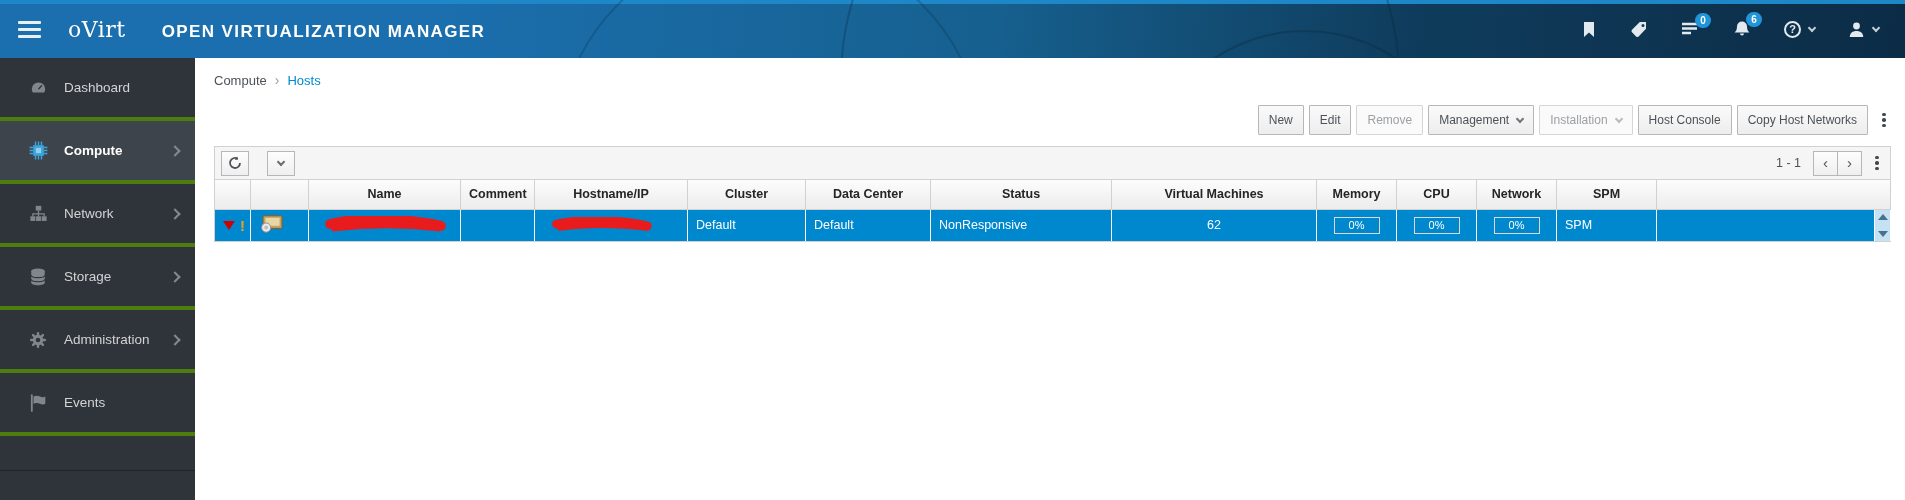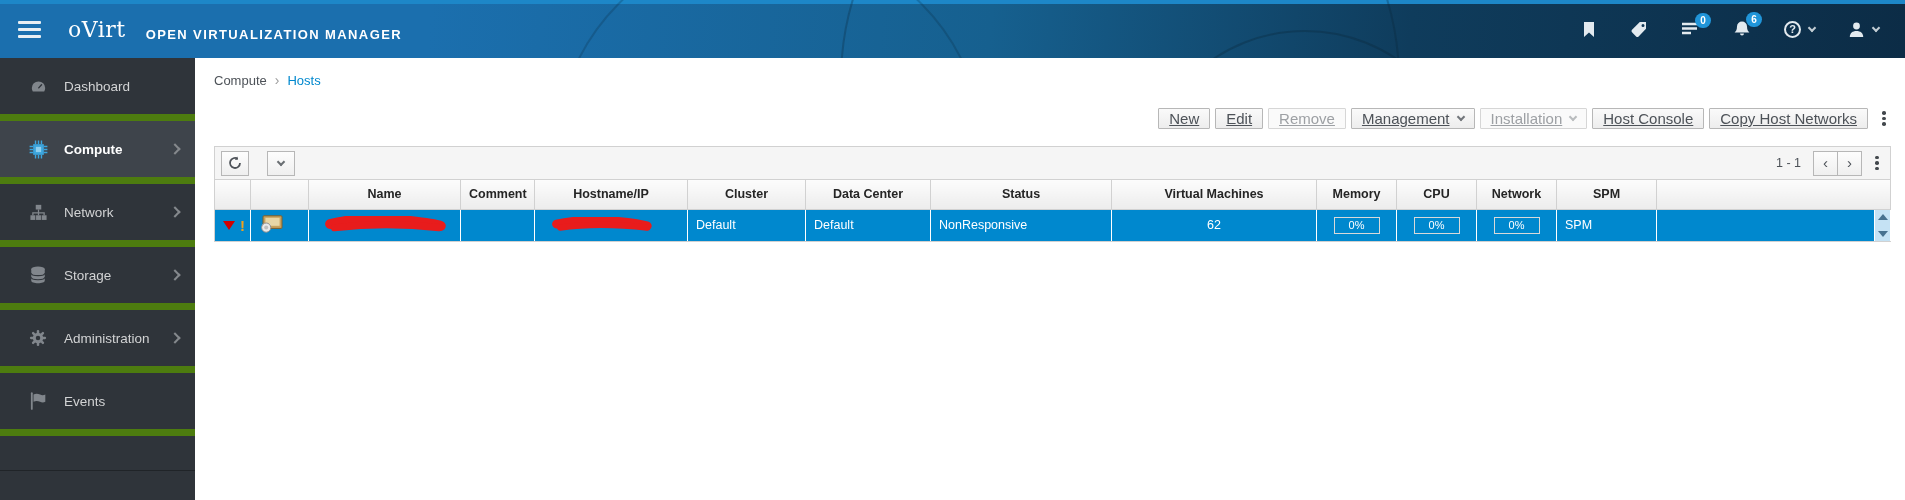--- a/index.html
+++ b/index.html
@@ -23,21 +23,21 @@
   .mh-circle { position:absolute; border-radius:50%; pointer-events:none; }
   .c1 { width:430px; height:430px; left:555px; top:-60px; border:2px solid rgba(10,35,54,0.22); }
   .c2 { width:560px; height:560px; left:840px; top:-200px; border:2px solid rgba(10,35,54,0.28); }
   .c3 { width:330px; height:330px; left:1140px; top:30px; border:2px solid rgba(10,35,54,0.30); }
 
   .hamburger { margin-left:18px; width:23px; cursor:pointer; display:flex; flex-direction:column; gap:4px; }
   .hamburger span { display:block; height:3px; background:#e9eff3; border-radius:1px; }
 
   .brand { display:flex; align-items:flex-end; margin-left:27px;gap:12px; }
   .logo { font-family:"DejaVu Serif", serif; font-size:22px; color:#ffffff; letter-spacing:0.5px; }
-  .subtitle { margin-left:8px; font-size:13px; letter-spacing:1.4px; color:#ffffff; font-weight:bold; }
+  .subtitle { margin-left:24px; font-size:17px; letter-spacing:1.4px; color:#ffffff; font-weight:bold; }
 
   .mh-icons { margin-left:auto; margin-right:26px; display:flex; align-items:center; gap:33px; }
   .mh-icon { position:relative; display:flex; align-items:center; color:#e3eaef; cursor:pointer; }
   .mh-icon svg { display:block; }
   .badge {
     position:absolute; top:-8px; right:-11px; min-width:16px; height:15px;
     background:#2095d9; color:#fff; font-size:10px; font-weight:bold;
     border-radius:8px; display:flex; align-items:center; justify-content:center; padding:0 4px;
   }
   .qcircle {
@@ -50,21 +50,21 @@
     border-right:2px solid #c2cdd4; border-bottom:2px solid #c2cdd4; transform:rotate(45deg);
   }
 
   
   .sidebar {
     position:absolute; left:0; top:58px; width:195px; height:442px;
     background:#2f343a; z-index:10; display:flex; flex-direction:column;
   }
   .side-item {
     height:63px; display:flex; align-items:center; padding:0 16px 0 29px;
-    border-bottom:7px solid #4d7c0f; cursor:pointer; background:#2f343a;
+    border-bottom:4px solid #4d7c0f; cursor:pointer; background:#2f343a;
   }
   .side-item.active { background:#3e444b; }
   .side-icon { width:22px; margin-right:13px; color:#81868c; display:flex; }
   .side-item.active .side-icon { color:#3ca5dd; }
   .side-label { font-size:13.5px; color:#d2d3d4; }
   .side-item.active .side-label { color:#ffffff; font-weight:bold; }
   .side-chev {
     margin-left:auto; width:8px; height:8px;
     border-right:2px solid #85898d; border-bottom:2px solid #85898d; transform:rotate(-45deg);
   }
@@ -95,23 +95,23 @@
     display:flex; align-items:center; justify-content:center; cursor:pointer; color:#6a6f73;
   }
   .star-glyph { font-size:15px; line-height:1; color:#6a6f73; }
   .search-btn {
     width:29px; margin-left:5px; border:1px solid #b7b7b7; border-radius:1px;
     background:linear-gradient(#fafafa,#ededed); display:flex; align-items:center; justify-content:center; cursor:pointer;
   }
 
   .action-btns { margin-left:auto; display:flex; align-items:center; gap:5px; }
   .btn {
-    height:21px; padding:0 10px; font-size:15px; color:#4d5258;
+    height:30px; padding:0 10px; font-size:12px; color:#4d5258;
     background:linear-gradient(#fafafa,#ededed); border:1px solid #b7b7b7; border-radius:1px;
-    display:inline-flex; align-items:center; cursor:pointer; white-space:nowrap;text-decoration:underline;
+    display:inline-flex; align-items:center; cursor:pointer; white-space:nowrap;
   }
   .btn .caret { border-color:#72767b; margin-left:8px; }
   .btn.disabled { color:#9da0a4; border-color:#d6d6d6; background:#fafafa; cursor:default; }
   .btn.disabled .caret { border-color:#b9bcbe; }
 
   .kebab { width:14px; height:27px; display:flex; flex-direction:column; align-items:center; justify-content:center; gap:2px; cursor:pointer; margin-left:4px; }
   .kebab i { width:3.5px; height:3.5px; background:#43484d; border-radius:50%; }
 
   
   .toolbar {

